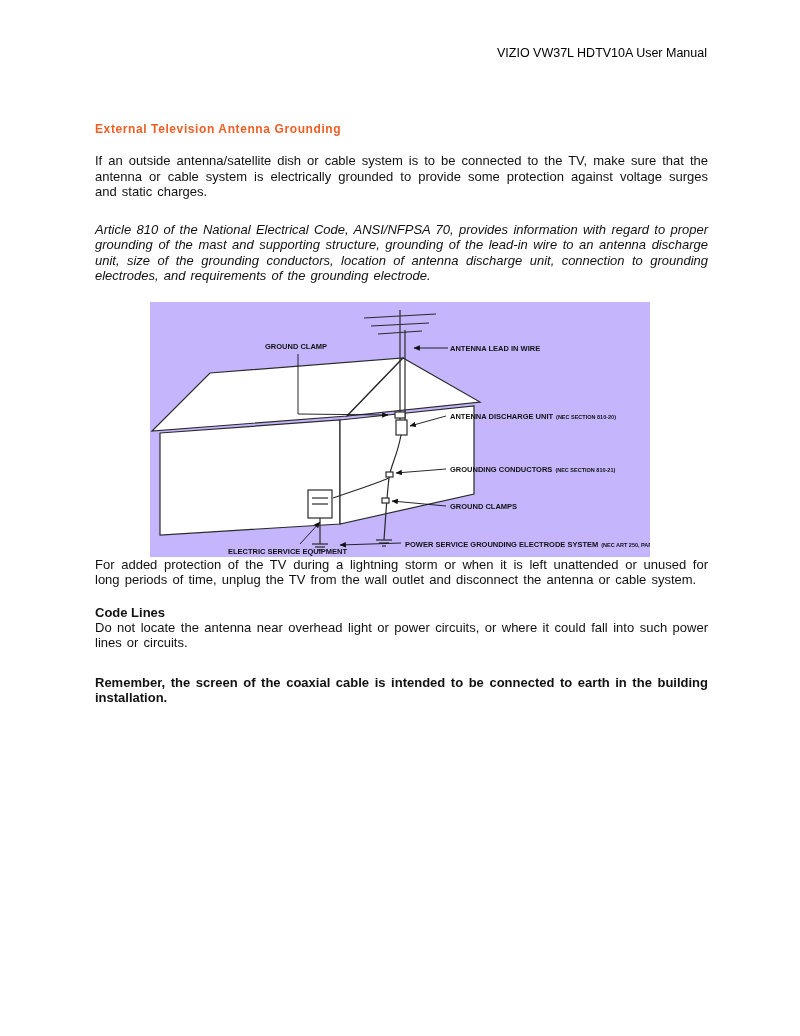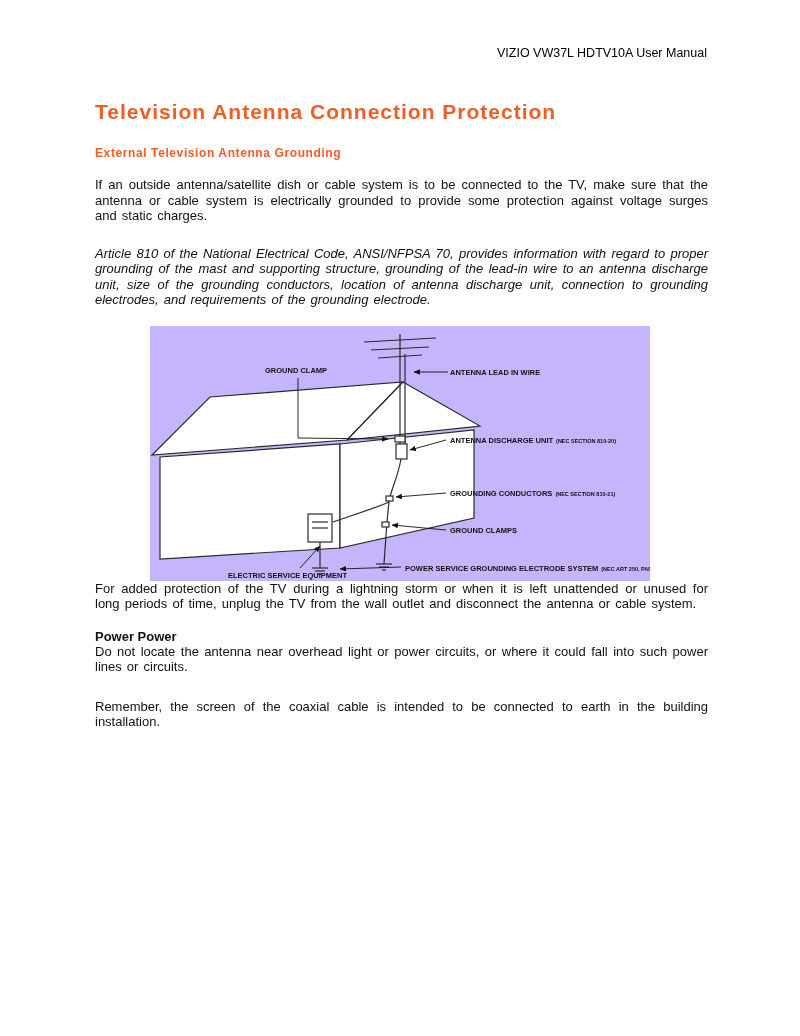--- a/index.html
+++ b/index.html
@@ -31,41 +31,40 @@
 
   .diagram {
     margin-top:18px; margin-left:55px;
     width:500px; height:255px; background:#c4b5fd;
   }
 
   h3.sec-heading { font-size:13px; font-weight:bold; color:#111; }
   h3.first { margin-top:110px; }
   h3.later { margin-top:17px; }
   p.sec-par { margin-top:0; font-size:13px; line-height:15.5px; text-align:justify; word-spacing:1.5px; }
-  p.note-par { margin-top:24px; font-size:13px; line-height:15.5px; font-weight:normal; text-align:justify; word-spacing:1.5px; }
+  p.note-par { margin-top:24px; font-size:13px; line-height:15.5px; font-weight:bold; text-align:justify; word-spacing:1.5px; }
 
   .footer-version { position:absolute; left:95px; top:952px; font-size:13px;margin-left:20px; }
   .footer-page { position:absolute; left:0; top:952px; width:800px; text-align:center; font-size:13px; }
   .footer-site { position:absolute; left:0; top:971px; width:800px; text-align:center; font-size:13px; font-weight:bold; }
   .footer-logo { position:absolute; left:672px; top:938px; width:42px; height:42px; }
 
   .dlabel { font-family:"Liberation Sans", sans-serif; font-weight:bold; fill:#111; font-size:7.5px; }
   .dnote  { font-size:5.5px; }
 </style>
 </head>
 <body>
 
 <div class="page">
 
   <div class="header">
     <span>VIZIO VW37L HDTV10A User Manual</span>
   </div>
 
   <div class="content">
-    <h1 class="doc-title">Television Antenna Connection Protection</h1>
     <h2 class="doc-subtitle">External Television Antenna Grounding</h2>
 
     <p class="body-par">If an outside antenna/satellite dish or cable system is to be connected to the TV, make sure that the antenna or cable system is electrically grounded to provide some protection against voltage surges and static charges.</p>
     <p class="body-par par2">Article 810 of the National Electrical Code, ANSI/NFPSA 70, provides information with regard to proper grounding of the mast and supporting structure, grounding of the lead-in wire to an antenna discharge unit, size of the grounding conductors, location of antenna discharge unit, connection to grounding electrodes, and requirements of the grounding electrode.</p>
 
     <div class="diagram">
       <svg viewBox="0 0 500 255" width="500" height="255" xmlns="http://www.w3.org/2000/svg">
         <defs>
           <marker id="arr" markerWidth="8" markerHeight="8" refX="6.5" refY="3" orient="auto">
             <path d="M0,0 L7,3 L0,6 z" fill="#111"></path>
@@ -123,21 +122,21 @@
           <text class="dlabel" x="300" y="170"><tspan>GROUNDING CONDUCTORS</tspan><tspan class="dnote" dx="3">(NEC SECTION 810-21)</tspan></text>
           <text class="dlabel" x="300" y="207">GROUND CLAMPS</text>
           <text class="dlabel" x="255" y="245"><tspan>POWER SERVICE GROUNDING ELECTRODE SYSTEM</tspan><tspan class="dnote" dx="3">(NEC ART 250, PART H)</tspan></text>
           <text class="dlabel" x="78" y="252">ELECTRIC SERVICE EQUIPMENT</text>
         </g>
       </svg>
     </div>
 
     <p class="sec-par">For added protection of the TV during a lightning storm or when it is left unattended or unused for long periods of time, unplug the TV from the wall outlet and disconnect the antenna or cable system.</p>
 
-    <h3 class="sec-heading later">Power Power</h3>
+    <h3 class="sec-heading later">Code Lines</h3>
     <p class="sec-par">Do not locate the antenna near overhead light or power circuits, or where it could fall into such power lines or circuits.</p>
 
     <p class="note-par">Remember, the screen of the coaxial cable is intended to be connected to earth in the building installation.</p>
   </div>
 
   <div class="footer-version">Version 4/17/2007</div>
   <div class="footer-page">3</div>
   <div class="footer-site">www.VIZIO.com</div>
 
   <div class="footer-logo">

